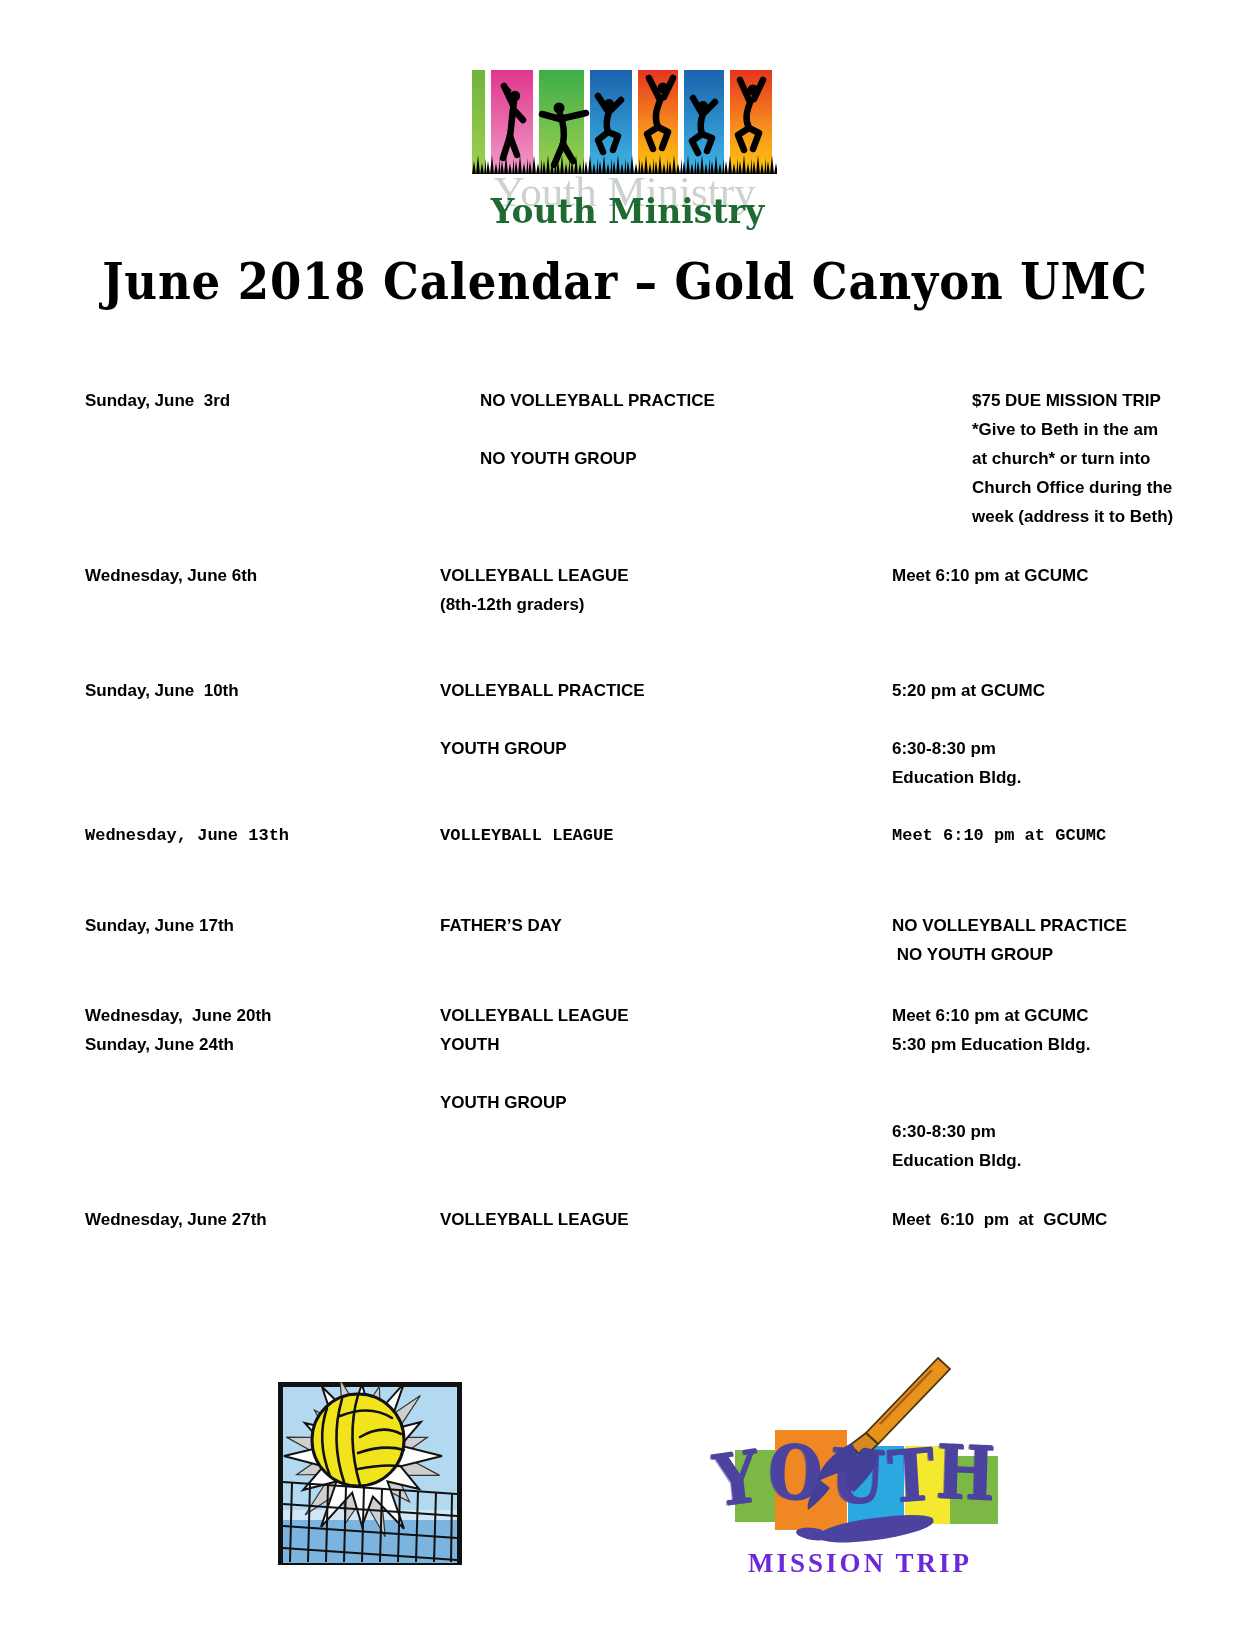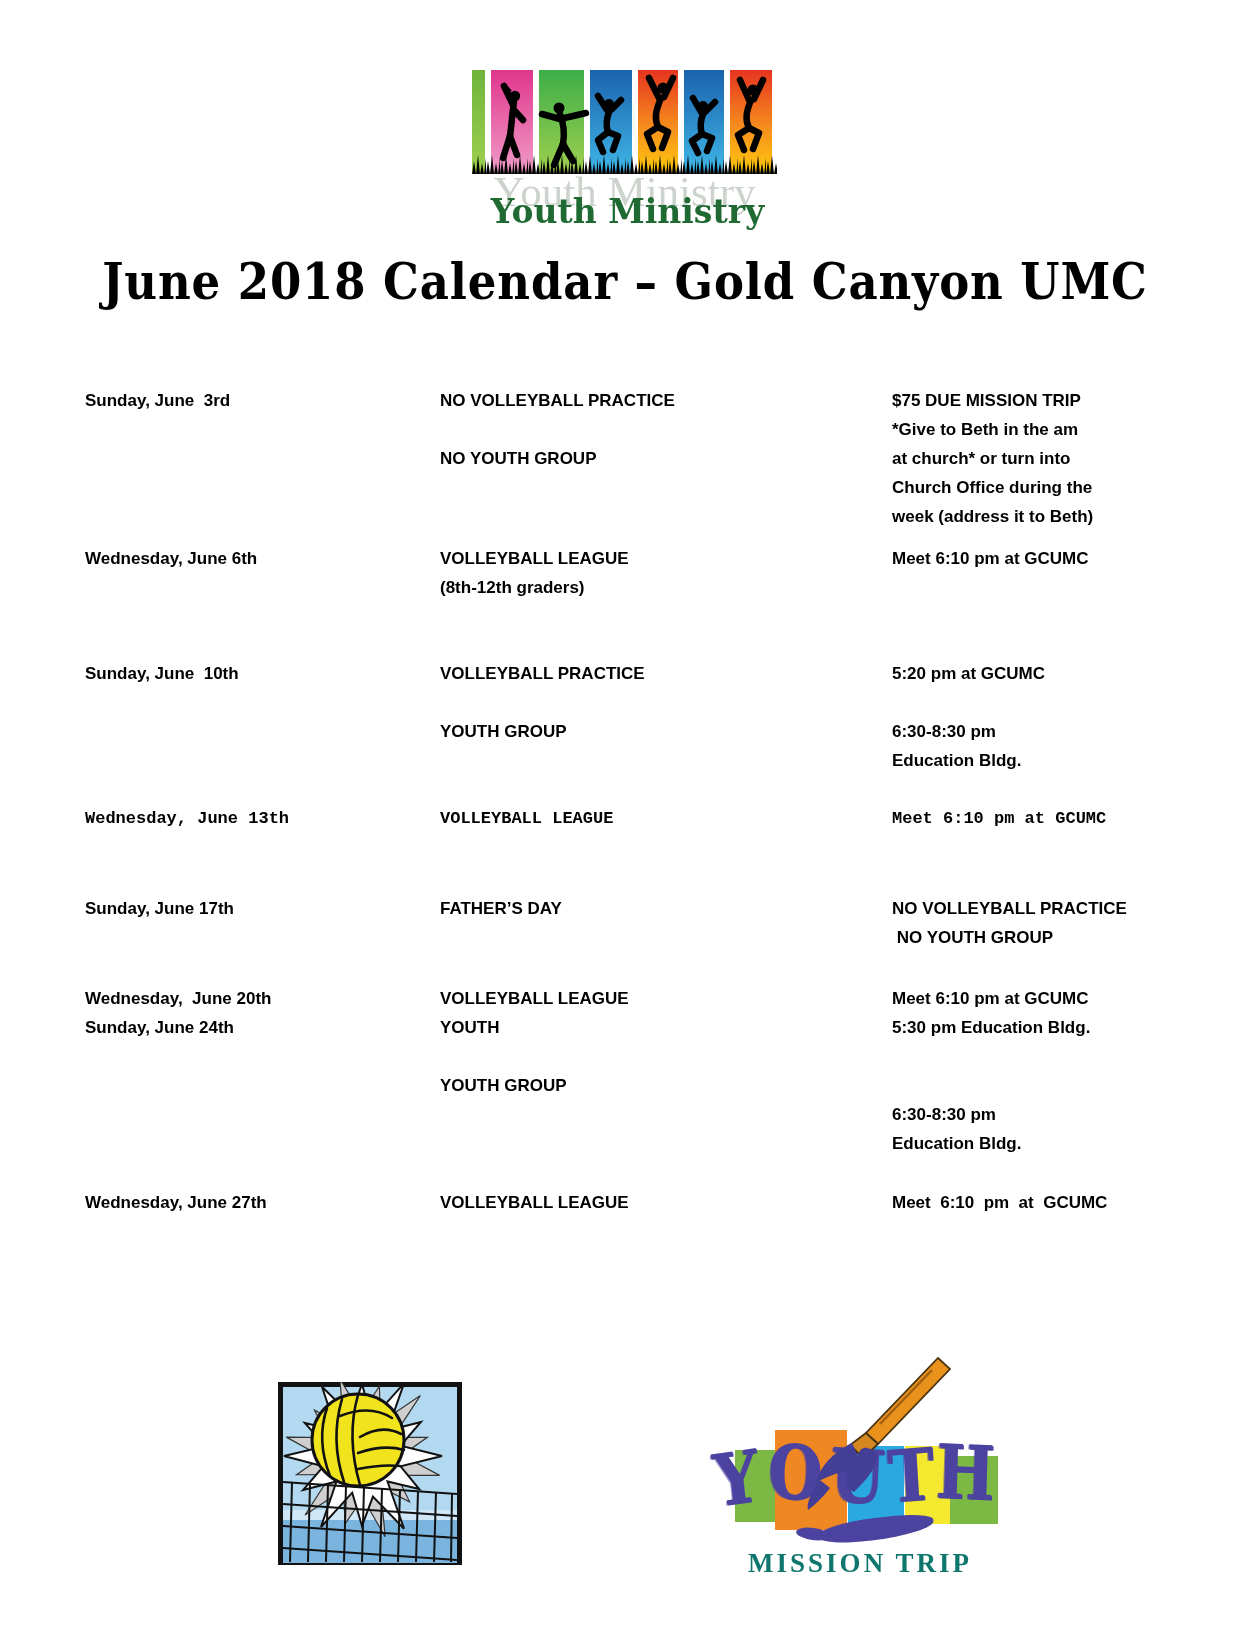--- a/index.html
+++ b/index.html
@@ -33,21 +33,21 @@
   .title{
     position:absolute;left:0;top:252px;width:1250px;text-align:center;
     font-family:"DejaVu Serif",serif;font-weight:bold;font-size:50px;
     transform:scaleX(.9);transform-origin:center;letter-spacing:1px;white-space:nowrap;
   }
   
   .schedule{position:absolute;left:85px;top:386px;width:1090px;}
   .row{display:grid;grid-template-columns:355px 452px auto;}
   .cell{font-size:17px;font-weight:bold;line-height:29px;}
   .line{min-height:29px;white-space:pre-wrap;}
-  .r0{margin-bottom:13px;} .r1{margin-bottom:57px;} .r2{margin-bottom:29px;}
+  .r0{margin-bottom:30px;gap:40px;} .r1{margin-bottom:57px;} .r2{margin-bottom:29px;}
   .r3{margin-bottom:61px;font-family:Liberation Mono, monospace;} .r4{margin-bottom:32px;} .r5{}
   .r6{margin-bottom:30px;} .r7{margin-bottom:0;}
   
   .volleyball{position:absolute;left:278px;top:1382px;}
   
   .mission{position:absolute;left:700px;top:1350px;width:310px;height:235px;}
   .block{position:absolute;}
   .blk-g1{left:35px;top:100px;width:60px;height:72px;background:#7cb944;}
   .blk-o1{left:75px;top:80px;width:72px;height:100px;background:#ef8722;}
   .blk-b1{left:148px;top:96px;width:56px;height:78px;background:#2aa9e0;}
@@ -64,21 +64,21 @@
   .yl-3{left:188px;top:95px;transform:scaleY(1.15) rotate(-4deg);}
   .yl-4{left:236px;top:92px;transform:scaleY(1.2) rotate(2deg);}
   .smudge{position:absolute;left:118px;top:168px;width:116px;height:22px;background:#4c43a0;
     border-radius:50% 40% 55% 45%;transform:rotate(-7deg);}
   .smudge2{position:absolute;left:96px;top:178px;width:34px;height:12px;background:#4c43a0;
     border-radius:50%;transform:rotate(8deg);}
   .brush{position:absolute;left:0;top:0;}
   .mt-label{
     position:absolute;left:20px;top:198px;width:280px;text-align:center;
     font-family:"Liberation Serif",serif;font-weight:bold;font-size:27px;
-    letter-spacing:3px;color:#0f766e;white-space:nowrap;
+    letter-spacing:3px;color:#6d28d9;white-space:nowrap;
   }
 </style>
 </head>
 <body>
 
 <div class="page">
 
   <div class="logo">
     <div class="panels">
       <div class="panel p0"></div>

